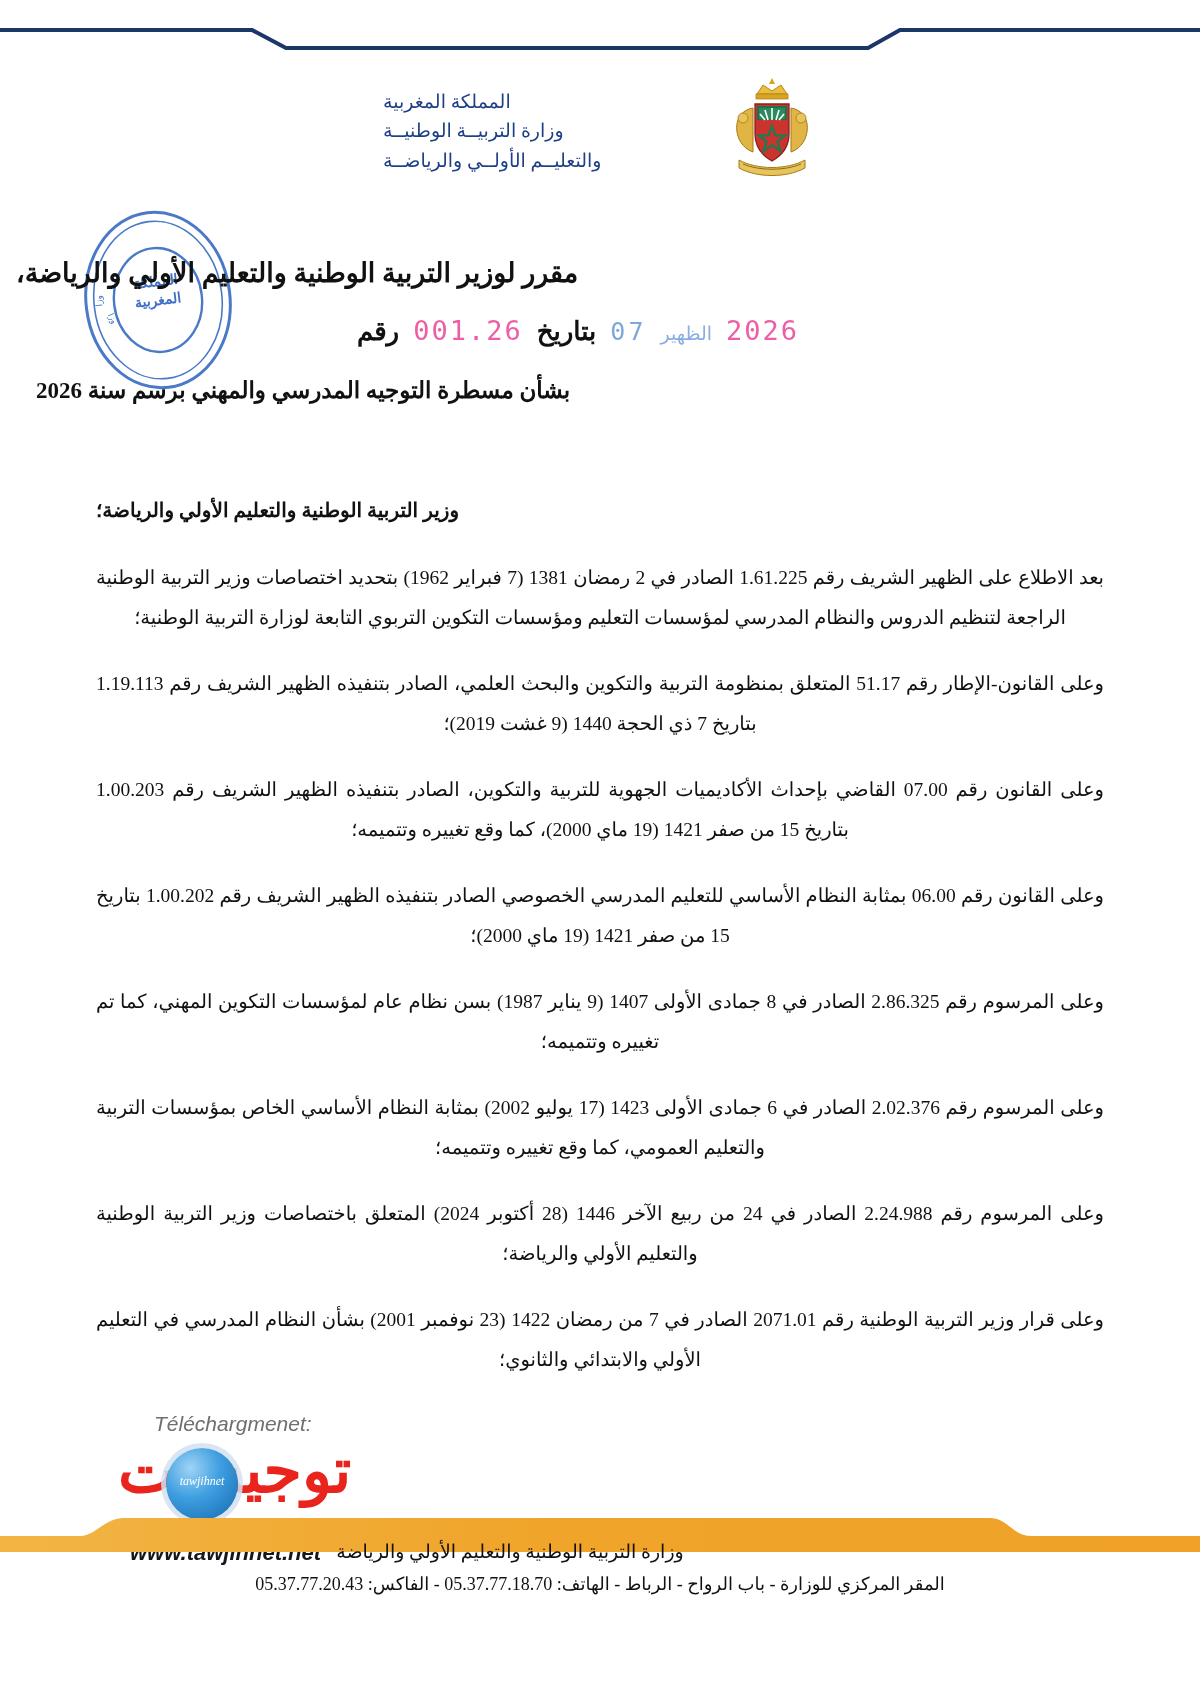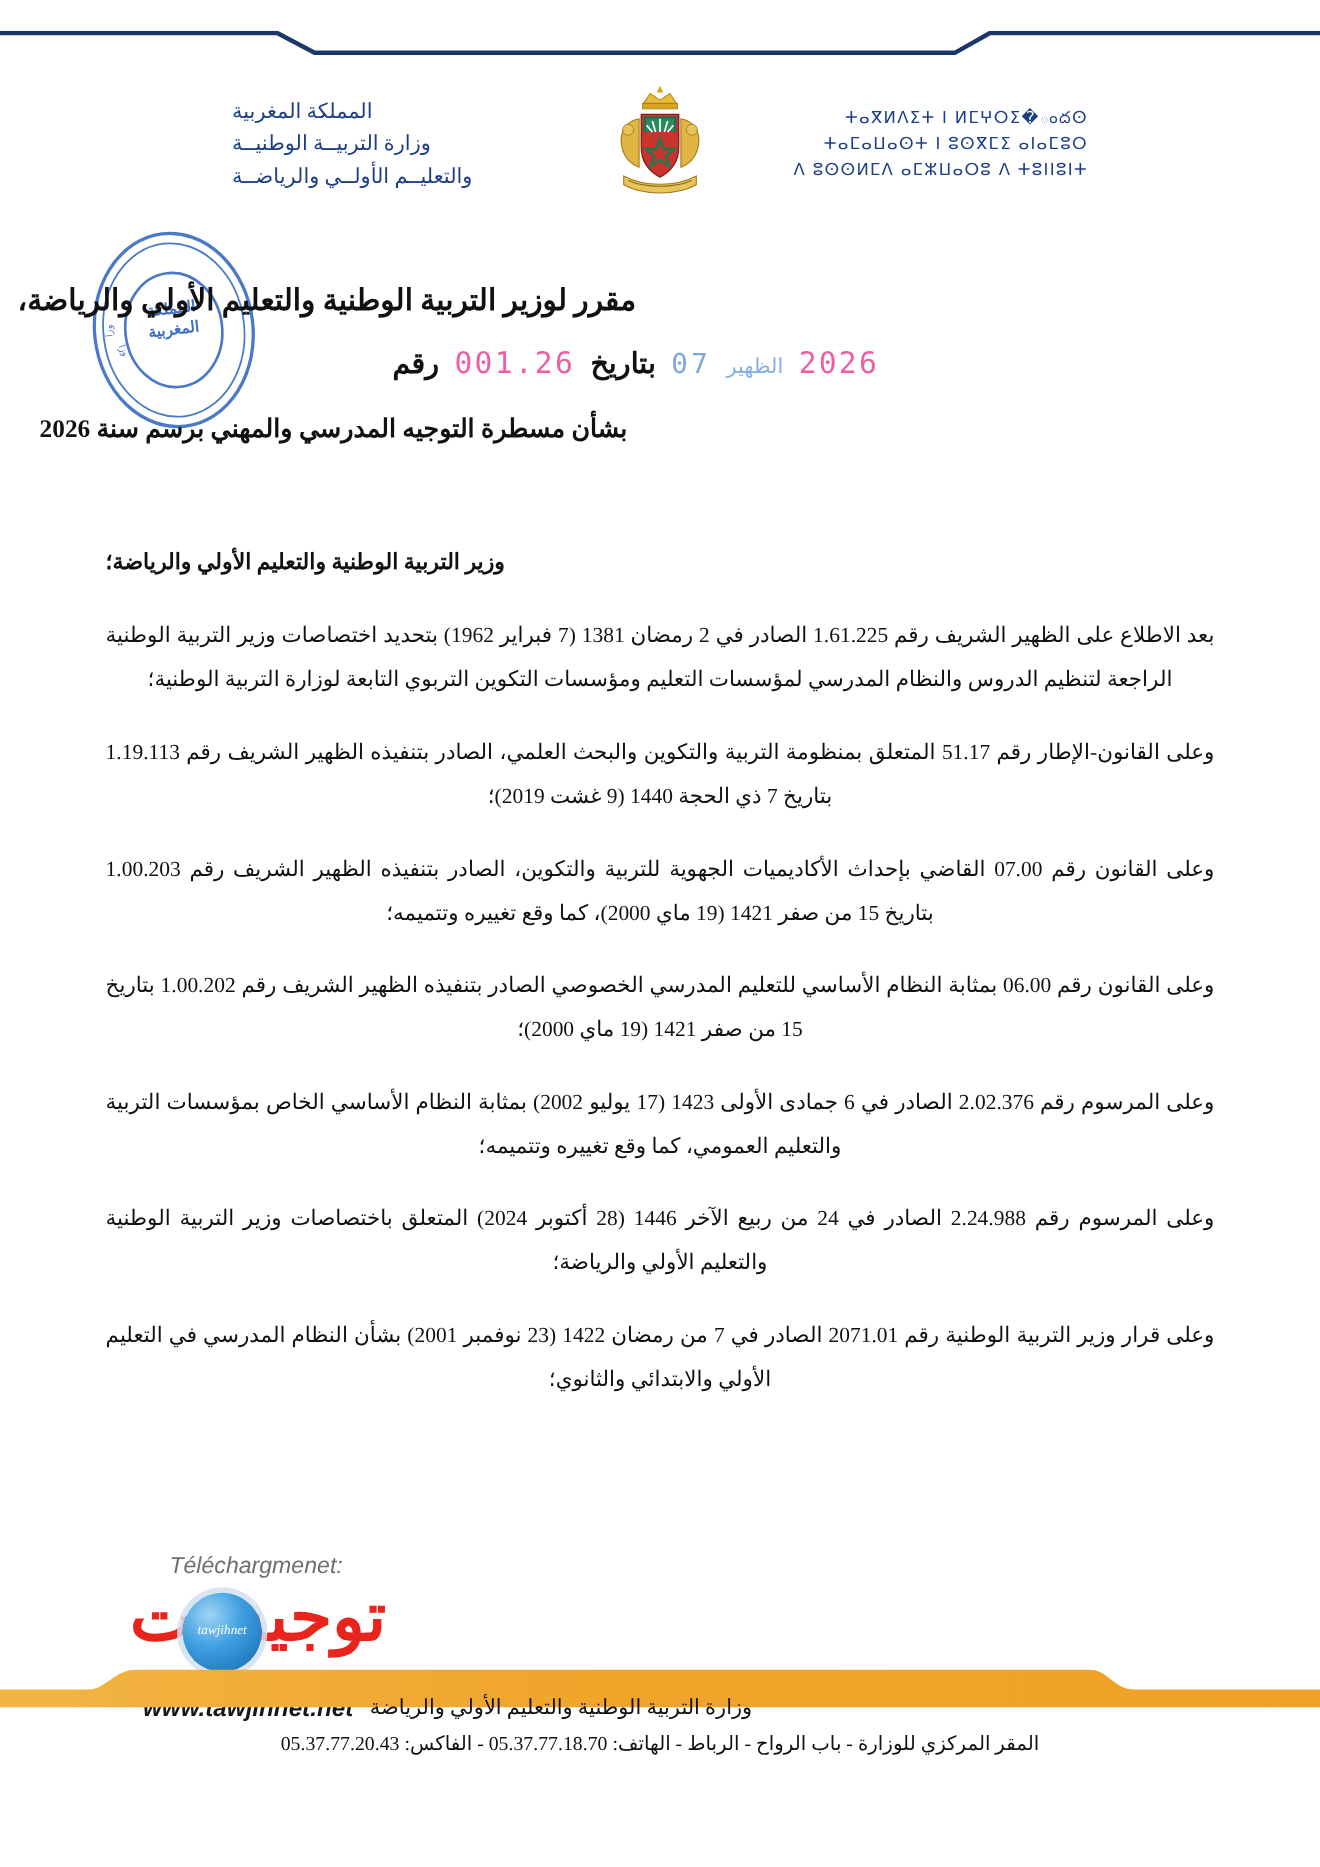--- a/index.html
+++ b/index.html
@@ -278,25 +278,20 @@
 <body>
 
 <div class="top-rule">
   <svg width="1200" height="26" viewBox="0 0 1200 26" xmlns="http://www.w3.org/2000/svg">
     <path d="M0,2 L252,2 L286,20 L868,20 L900,2 L1200,2" fill="none" stroke="#1d3668" stroke-width="4"></path>
   </svg>
 </div>
 
 <div class="letterhead">
 
-  <div class="lh-side lh-tif">
-    <div>ⵜⴰⴳⵍⴷⵉⵜ ⵏ ⵍⵎⵖⵔⵉ�ందⵙ</div>
-    <div>ⵜⴰⵎⴰⵡⴰⵙⵜ ⵏ ⵓⵙⴳⵎⵉ ⴰⵏⴰⵎⵓⵔ</div>
-    <div>ⴷ ⵓⵙⵙⵍⵎⴷ ⴰⵎⵣⵡⴰⵔⵓ ⴷ ⵜⵓⵏⵏⵓⵏⵜ</div>
-  </div>
 
   <div class="emblem">
     <svg width="118" height="118" viewBox="0 0 118 118" xmlns="http://www.w3.org/2000/svg">
 
       <path d="M59,6 L62,12 L56,12 Z" fill="#d9a520"></path>
       <path d="M44,22 L50,13 L59,19 L68,13 L74,22 Z" fill="#e8bc3c" stroke="#b8891a" stroke-width="1"></path>
       <rect x="43" y="22" width="32" height="5" fill="#d9a520" stroke="#a8791a" stroke-width="0.7"></rect>
 
       <path d="M42,32 L76,32 L76,62 C76,76 68,84 59,89 C50,84 42,76 42,62 Z" fill="#c9342e" stroke="#8c1f1b" stroke-width="1.3"></path>
       <path d="M44,34 L74,34 L74,48 L44,48 Z" fill="#1f6f4a"></path>
@@ -364,20 +359,21 @@
   <div class="doc-subtitle">بشأن مسطرة التوجيه المدرسي والمهني برسم سنة 2026</div>
 </div>
 
 <div class="body-wrap">
   <p class="preamble">وزير التربية الوطنية والتعليم الأولي والرياضة؛</p>
 
   <p class="clause">بعد الاطلاع على الظهير الشريف رقم 1.61.225 الصادر في 2 رمضان 1381 (7 فبراير 1962) بتحديد اختصاصات وزير التربية الوطنية الراجعة لتنظيم الدروس والنظام المدرسي لمؤسسات التعليم ومؤسسات التكوين التربوي التابعة لوزارة التربية الوطنية؛</p>
   <p class="clause">وعلى القانون-الإطار رقم 51.17 المتعلق بمنظومة التربية والتكوين والبحث العلمي، الصادر بتنفيذه الظهير الشريف رقم 1.19.113 بتاريخ 7 ذي الحجة 1440 (9 غشت 2019)؛</p>
   <p class="clause">وعلى القانون رقم 07.00 القاضي بإحداث الأكاديميات الجهوية للتربية والتكوين، الصادر بتنفيذه الظهير الشريف رقم 1.00.203 بتاريخ 15 من صفر 1421 (19 ماي 2000)، كما وقع تغييره وتتميمه؛</p>
   <p class="clause">وعلى القانون رقم 06.00 بمثابة النظام الأساسي للتعليم المدرسي الخصوصي الصادر بتنفيذه الظهير الشريف رقم 1.00.202 بتاريخ 15 من صفر 1421 (19 ماي 2000)؛</p>
+  <p class="clause">وعلى المرسوم رقم 2.86.325 الصادر في 8 جمادى الأولى 1407 (9 يناير 1987) بسن نظام عام لمؤسسات التكوين المهني، كما تم تغييره وتتميمه؛</p>
   <p class="clause">وعلى المرسوم رقم 2.02.376 الصادر في 6 جمادى الأولى 1423 (17 يوليو 2002) بمثابة النظام الأساسي الخاص بمؤسسات التربية والتعليم العمومي، كما وقع تغييره وتتميمه؛</p>
   <p class="clause">وعلى المرسوم رقم 2.24.988 الصادر في 24 من ربيع الآخر 1446 (28 أكتوبر 2024) المتعلق باختصاصات وزير التربية الوطنية والتعليم الأولي والرياضة؛</p>
   <p class="clause">وعلى قرار وزير التربية الوطنية رقم 2071.01 الصادر في 7 من رمضان 1422 (23 نوفمبر 2001) بشأن النظام المدرسي في التعليم الأولي والابتدائي والثانوي؛</p>
 </div>
 
 <div class="tawjih">
   <div class="telecharg">Téléchargmenet:</div>
   <div class="tawjih-ar">توجيه نت</div>
   <div class="tawjih-ball">
     <div class="tawjih-ball-txt">tawjihnet</div>

